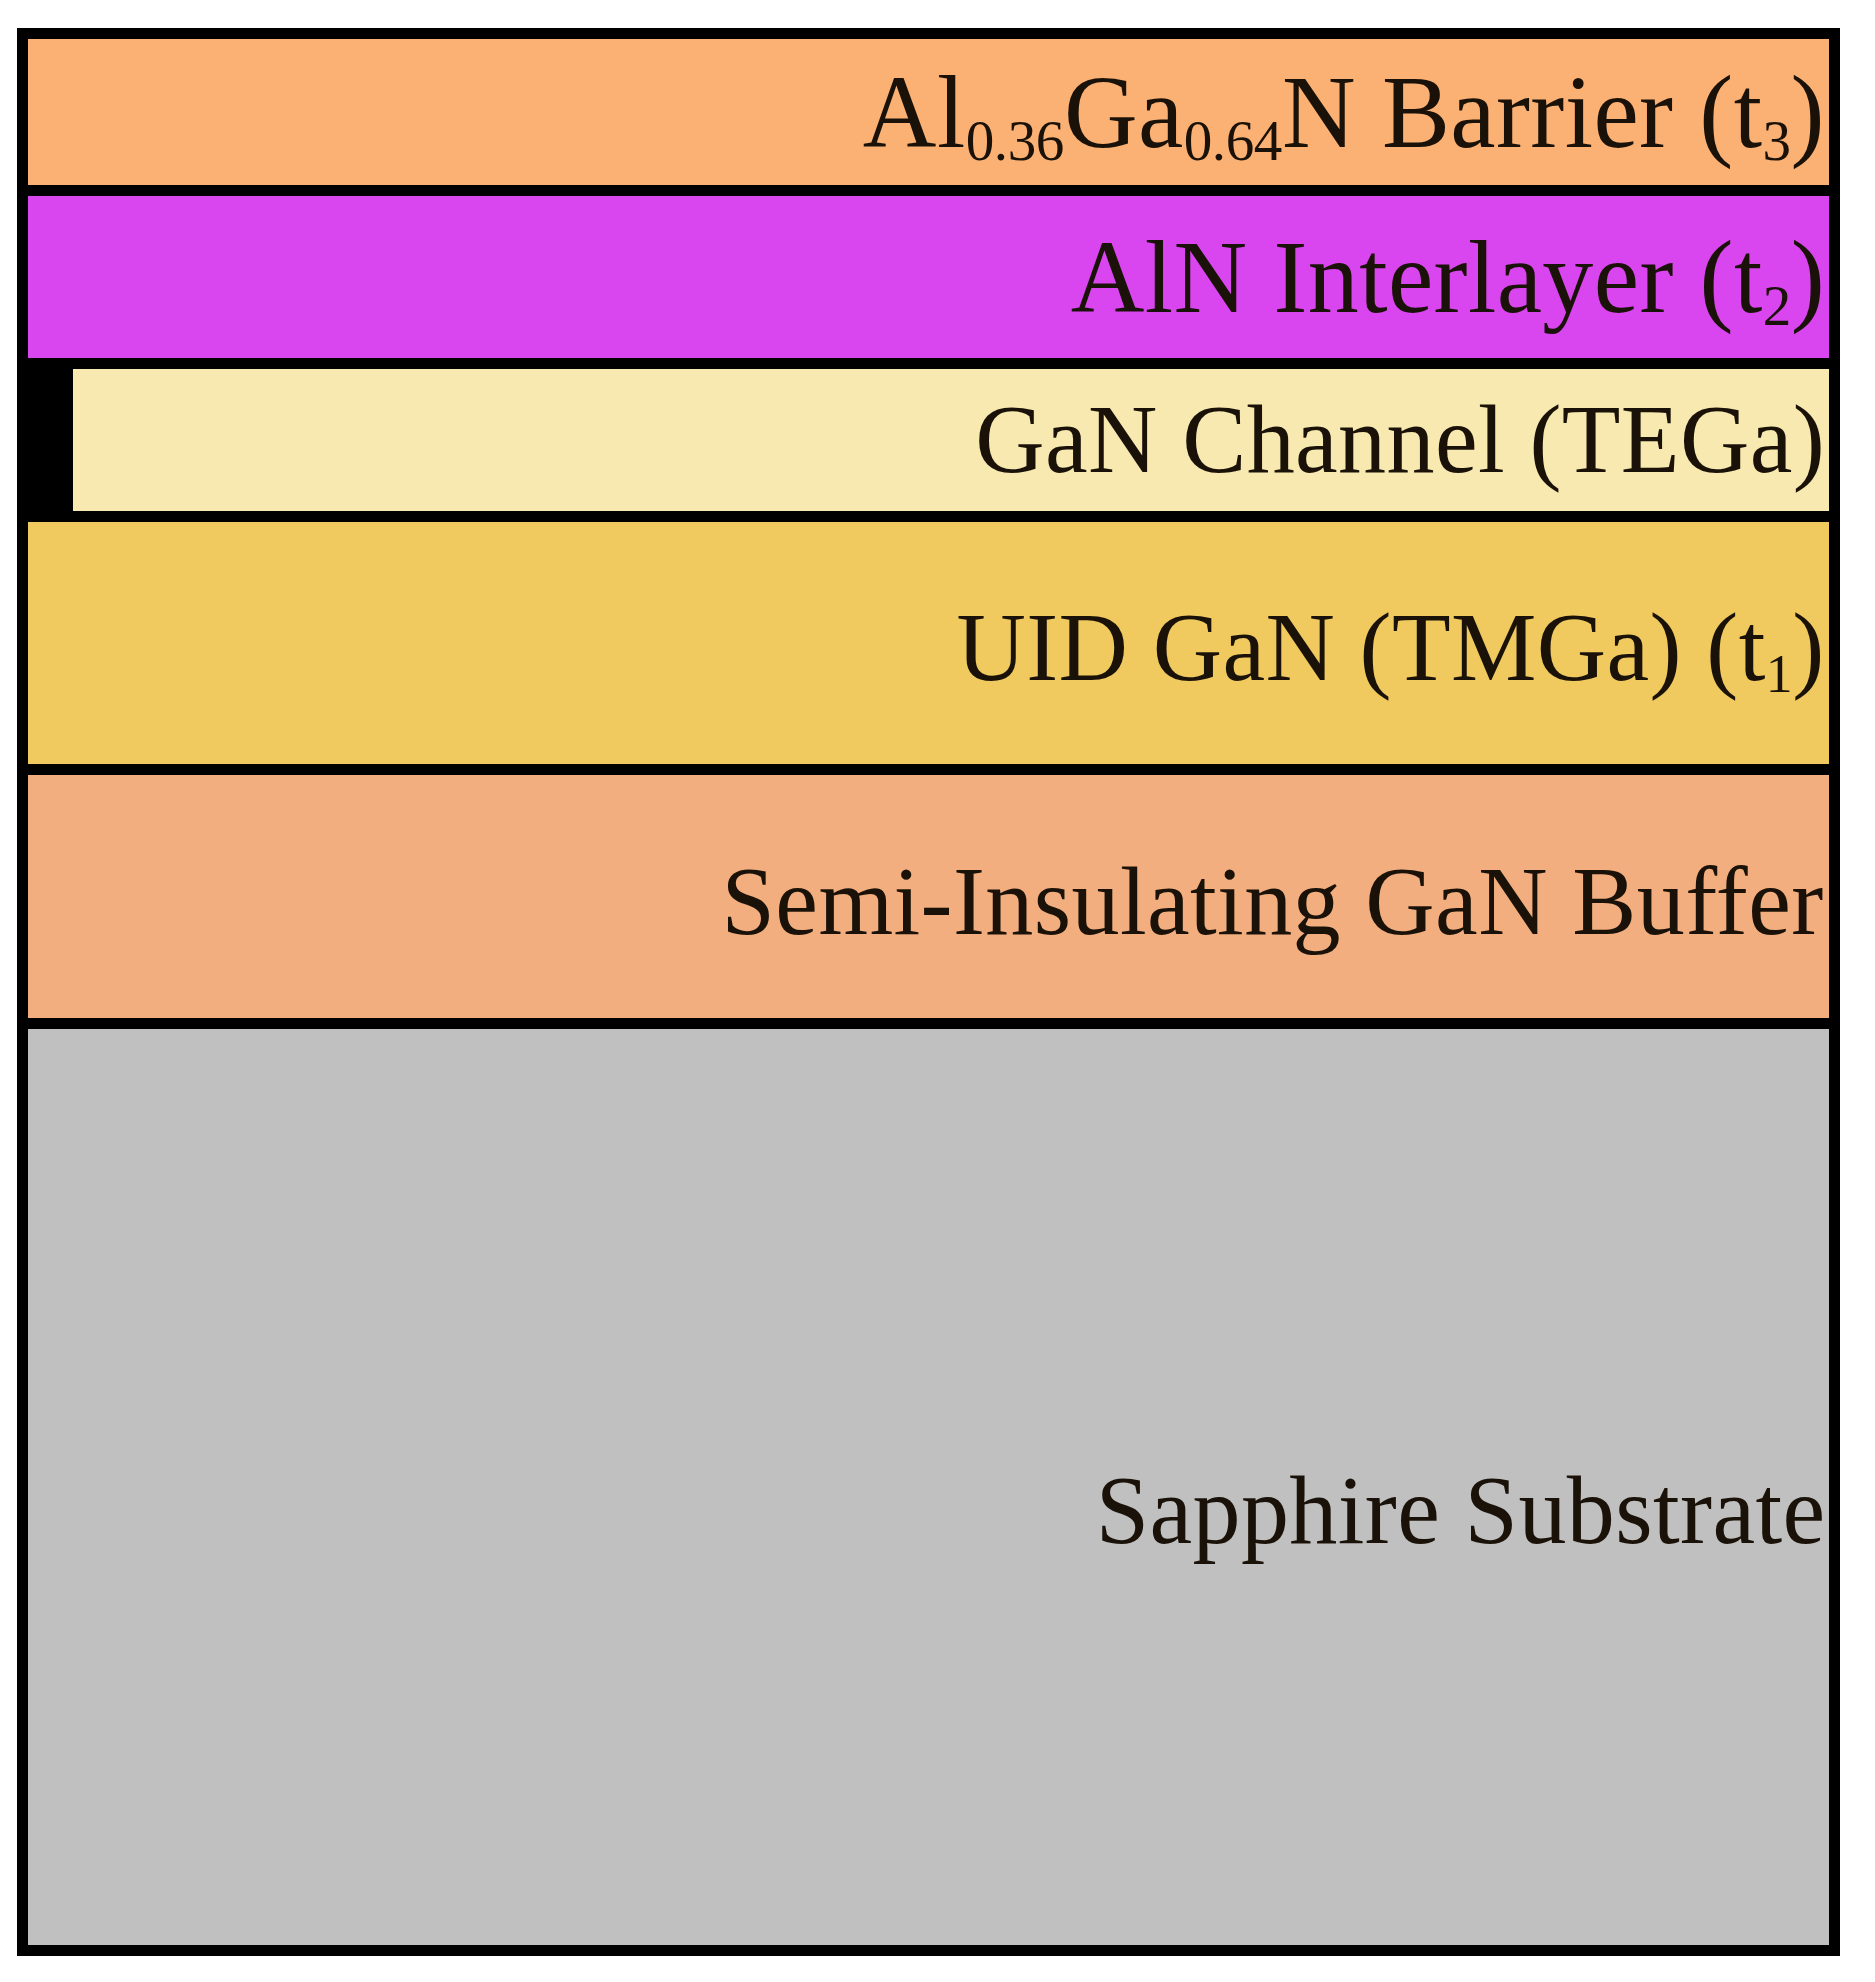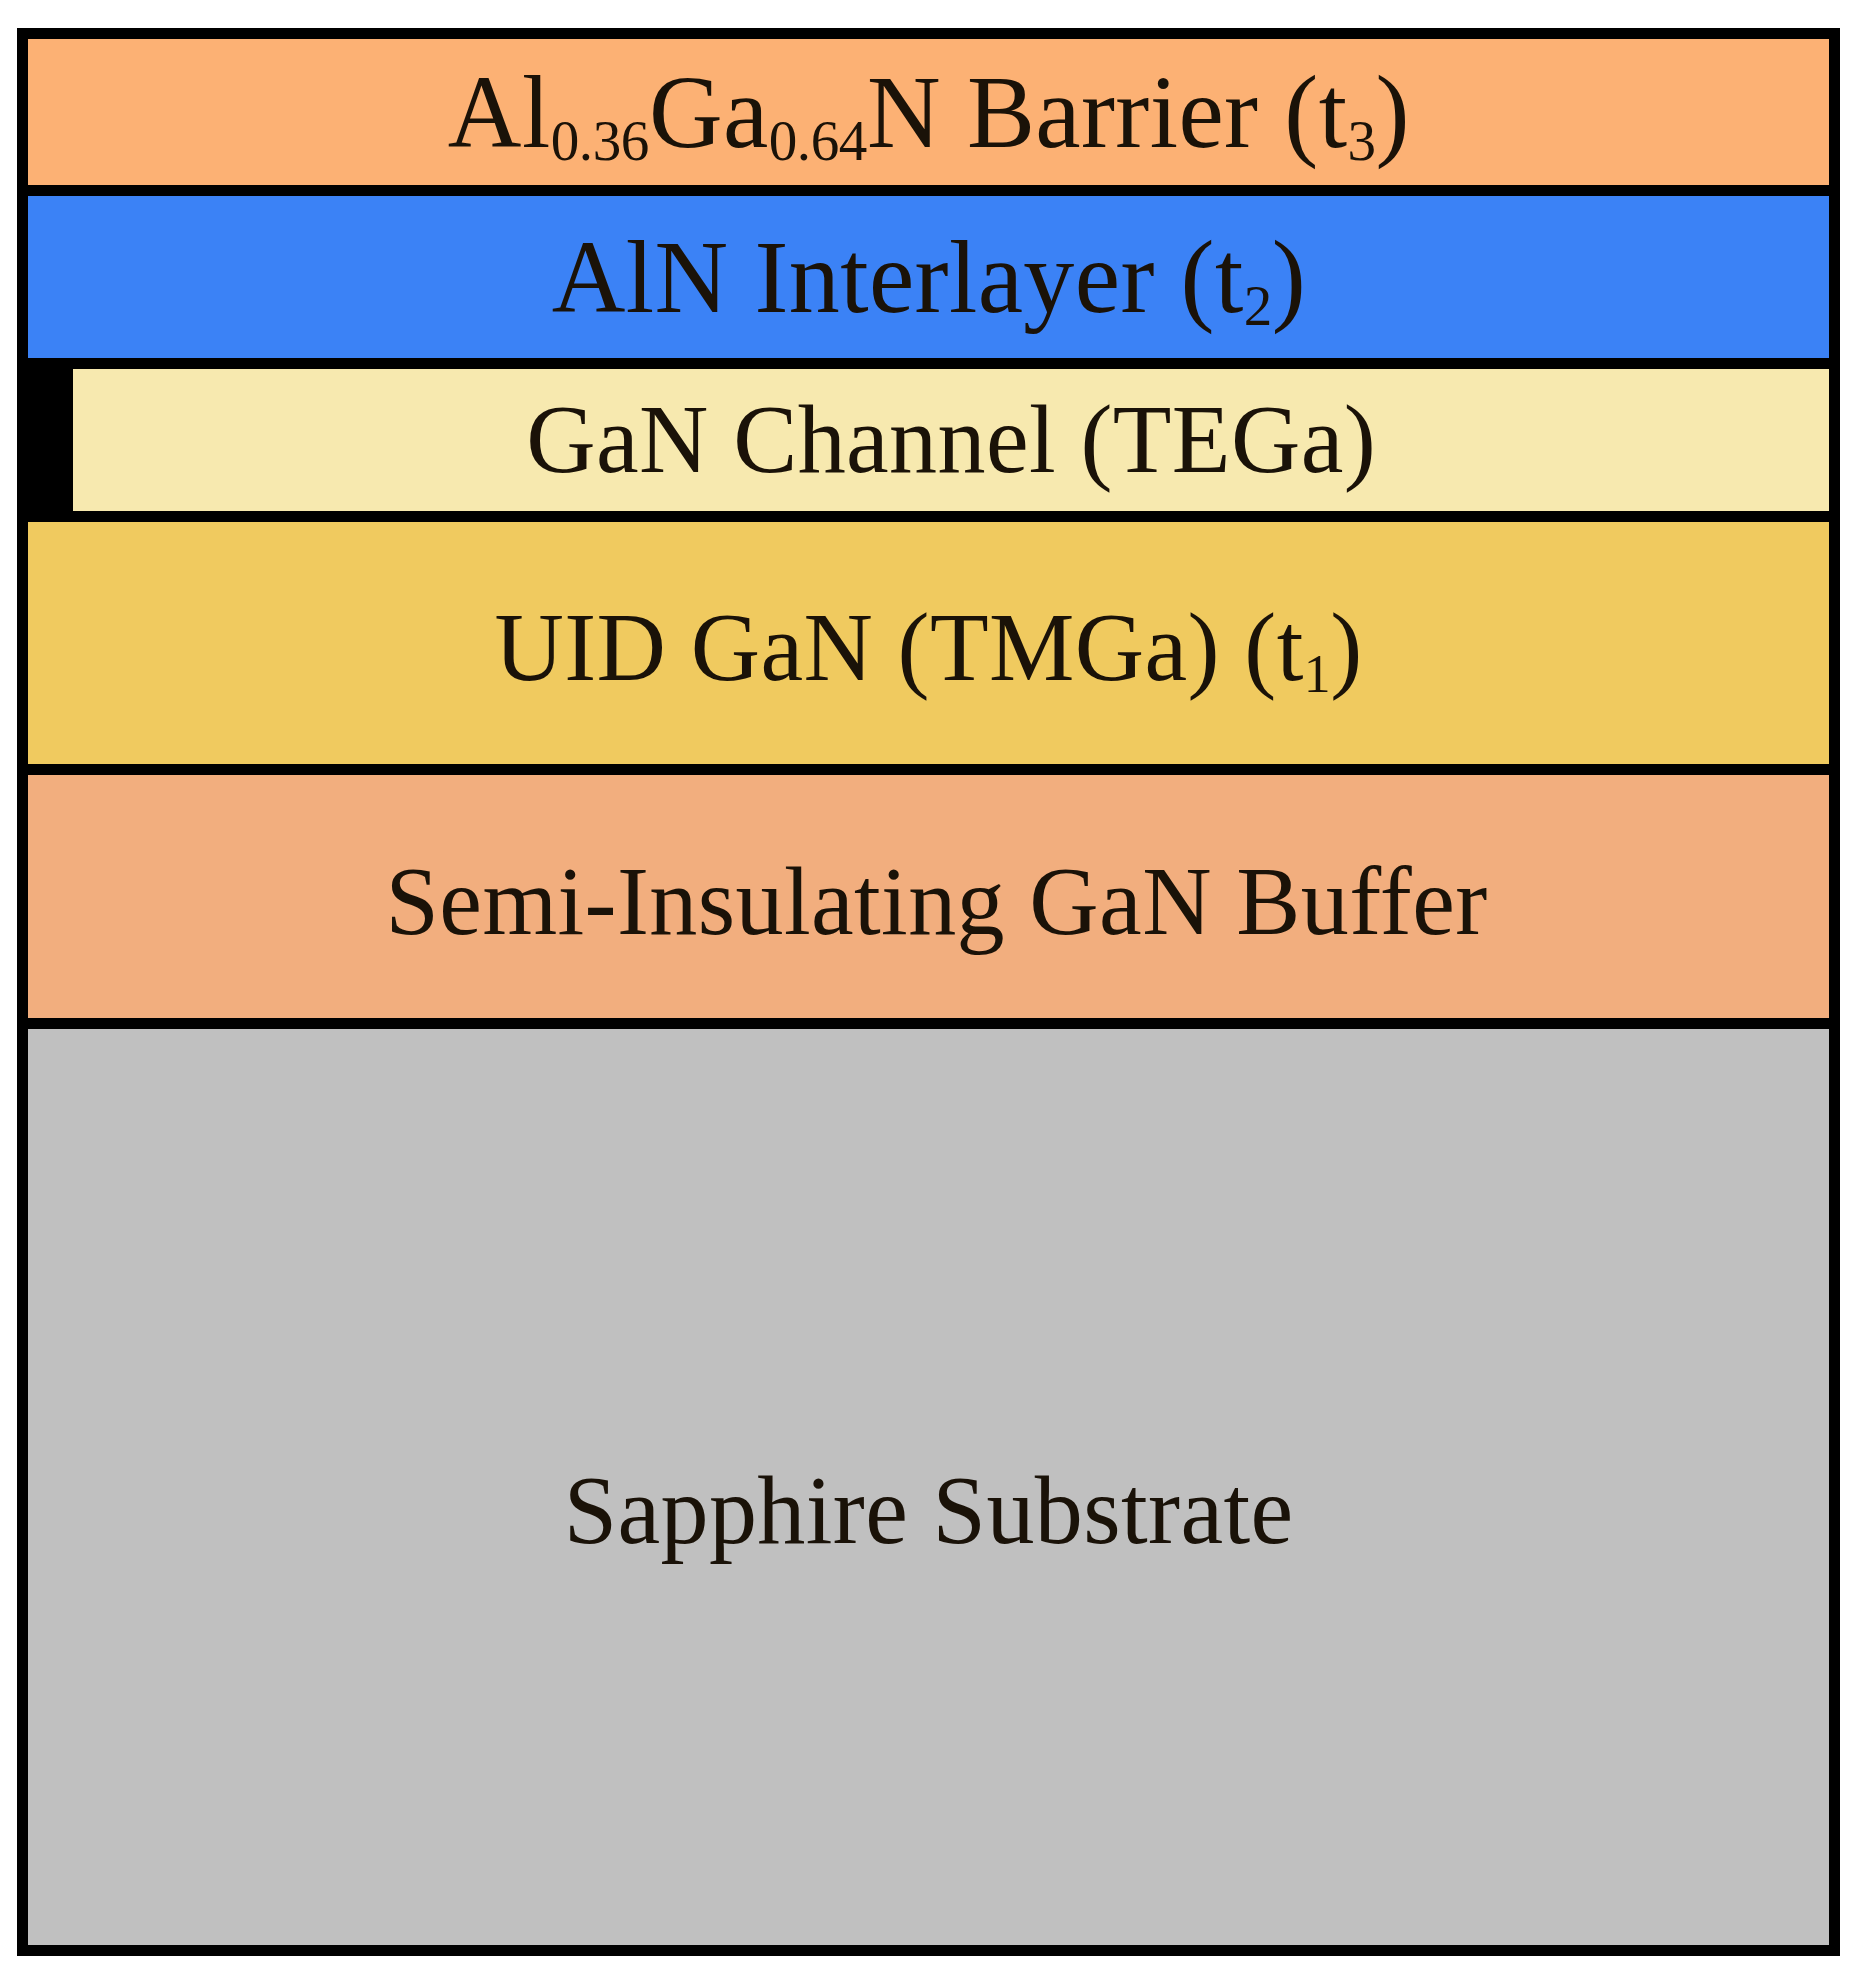--- a/index.html
+++ b/index.html
@@ -25,21 +25,21 @@
     border: 11.3px solid #000000;
     display: flex;
     flex-direction: column;
   }
 
   .layer {
     position: relative;
     box-sizing: border-box;
     display: flex;
     align-items: center;
-    justify-content: center;
+    justify-content: flex-end;
     border-bottom: 11.3px solid #000000;
     overflow: hidden;
   }
   .layer:last-child {
     border-bottom: none;
   }
 
   .layer-label {
     color: #1a1208;
     font-family: "Liberation Serif", "DejaVu Serif", serif;
@@ -82,21 +82,21 @@
 </style>
 </head>
 <body style="background: rgb(255, 255, 255);">
 
 <div id="stack-diagram" style="border-color: rgb(0, 0, 0); background: rgb(0, 0, 0);">
 
   <div class="layer lyr-barrier" style="background: rgb(252, 177, 116);">
     <span class="layer-label"><span>Al</span><sub>0.36</sub><span>Ga</span><sub>0.64</sub><span>N Barrier (t</span><sub>3</sub><span>)</span></span>
   </div>
 
-  <div class="layer lyr-interlayer" style="background: #3b82f6;">
+  <div class="layer lyr-interlayer" style="background: #d946ef;">
     <span class="layer-label"><span>AlN Interlayer (t</span><sub>2</sub><span>)</span></span>
   </div>
 
   <div class="layer lyr-channel" style="background: rgb(247, 233, 175);">
     <span class="layer-label">GaN Channel (TEGa)</span>
   </div>
 
   <div class="layer lyr-uid" style="background: rgb(240, 202, 95);">
     <span class="layer-label"><span>UID GaN (TMGa) (t</span><sub>1</sub><span>)</span></span>
   </div>

